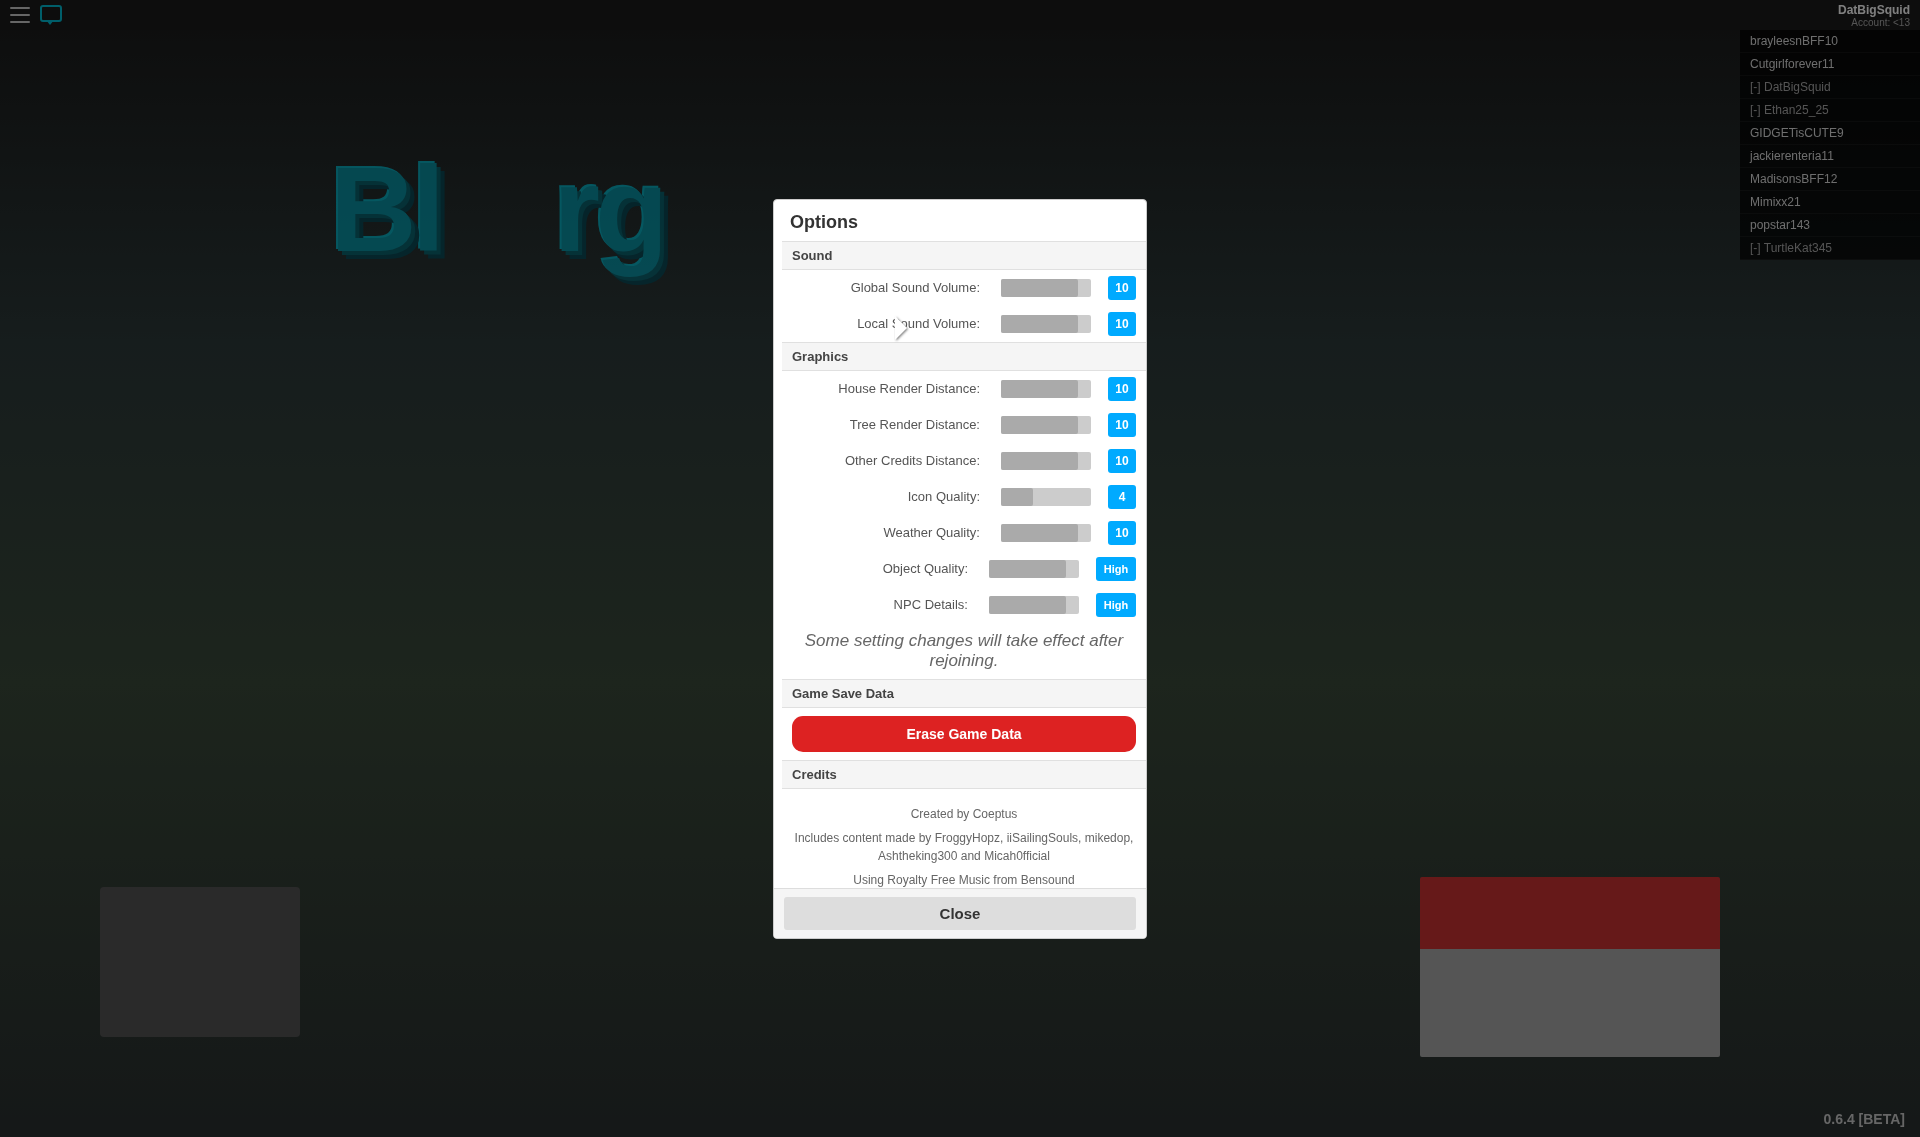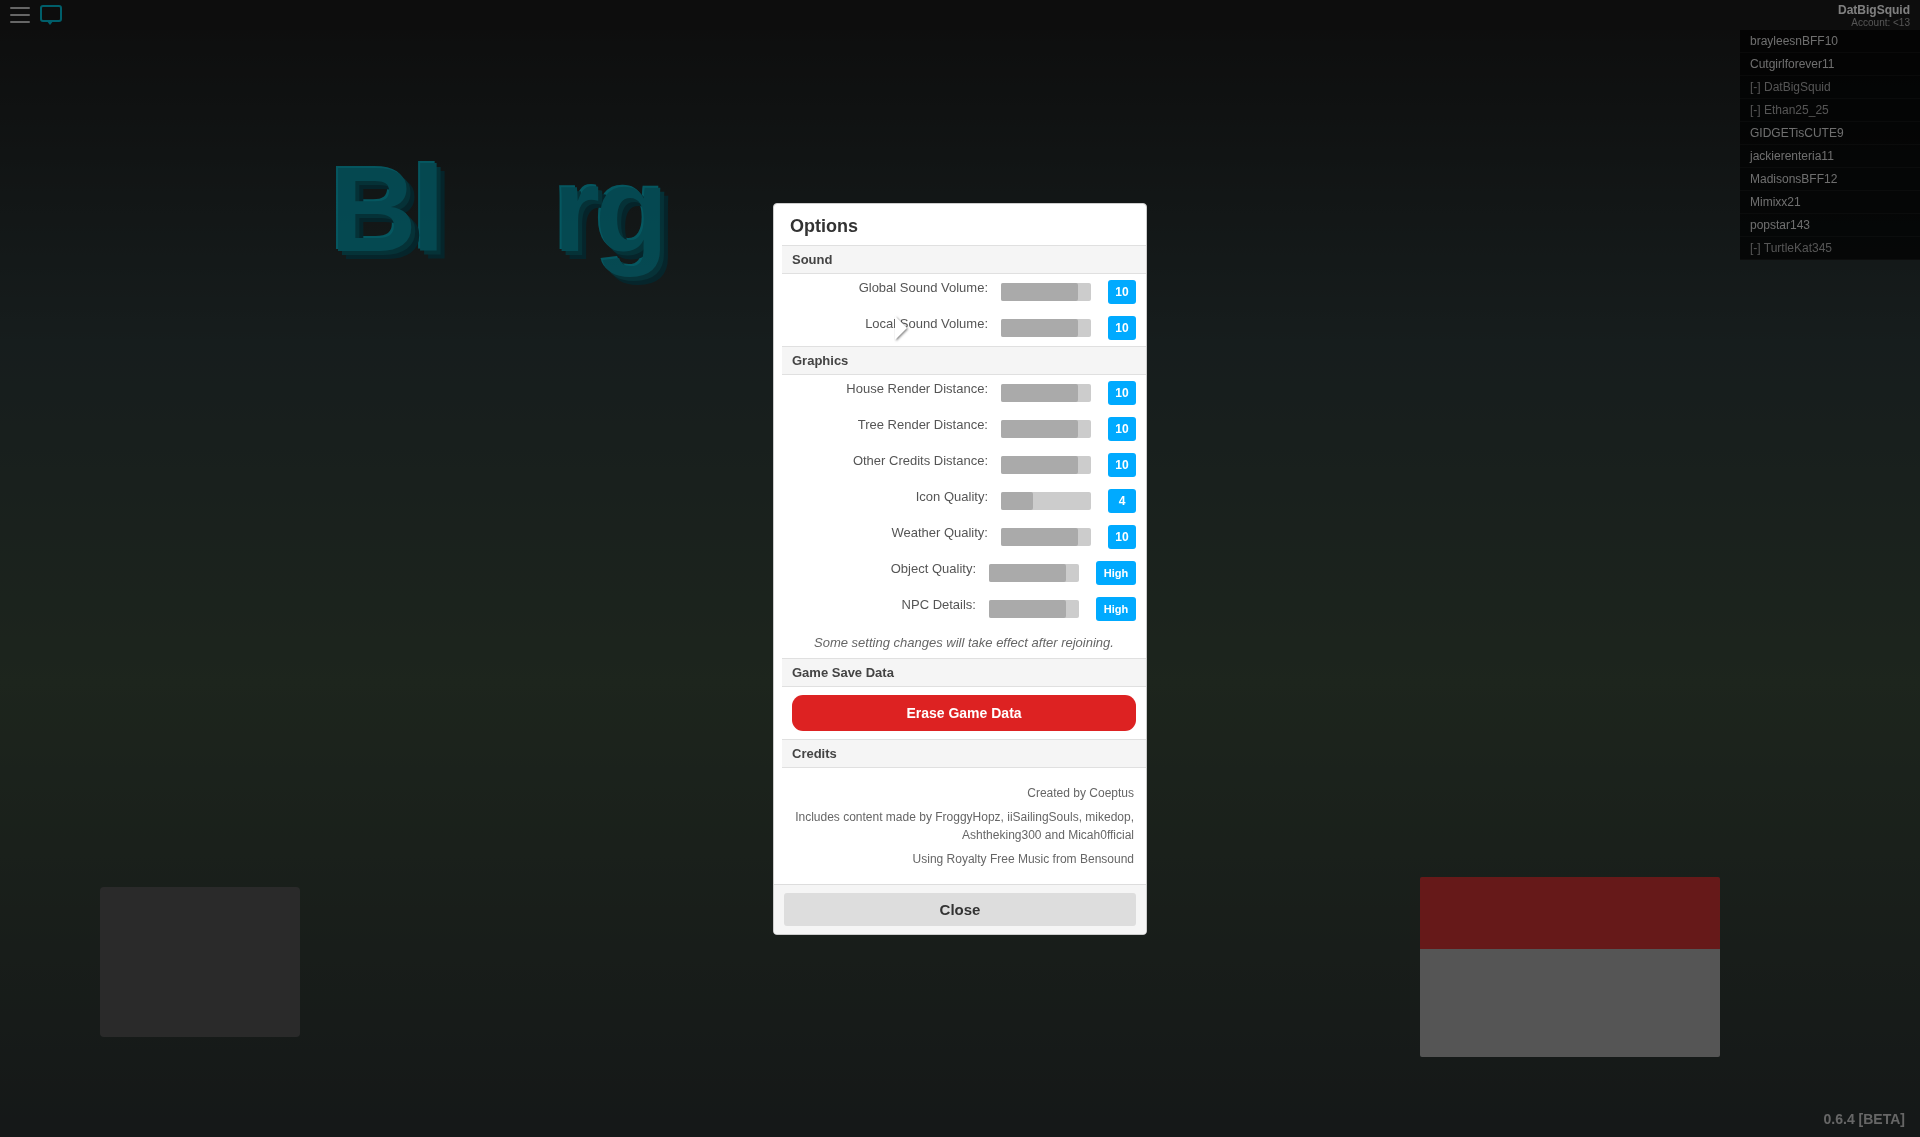--- a/index.html
+++ b/index.html
@@ -194,24 +194,24 @@
       font-weight: bold;
       color: #444444;
       background: #f5f5f5;
       border-top: 1px solid #e0e0e0;
       border-bottom: 1px solid #e0e0e0;
     }
 
     
     .setting-row {
       display: flex;
-      align-items: flex-start;
+      align-items: center;
       justify-content: flex-end;
       padding: 6px 10px;
-      gap: 8px;
+      gap: 16px;
     }
 
     .setting-label {
       flex: 1;
       text-align: right;
       font-size: 13px;
       color: #555555;
       padding-right: 5px;
     }
 
@@ -254,21 +254,21 @@
 
     .slider-value.text-val {
       min-width: 40px;
       background: #00aaff;
       font-size: 11px;
     }
 
     
     .notice-text {
       padding: 8px 12px;
-      font-size: 13px;
+      font-size: 17px;
       color: #666666;
       text-align: center;
       font-style: italic;
     }
 
     
     .erase-button {
       display: block;
       width: calc(100% - 20px);
       margin: 8px 10px;
@@ -287,21 +287,20 @@
     .credits-content {
       padding: 10px 12px;
       text-align: center;
     }
 
     .credits-line {
       font-size: 12px;
       color: #666666;
       margin: 6px 0;
       line-height: 1.5;
-      text-align: right;
     }
 
     
     .modal-footer {
       border-top: 1px solid #dddddd;
       padding: 8px 10px;
       background: #f5f5f5;
     }
 
     .close-button {

